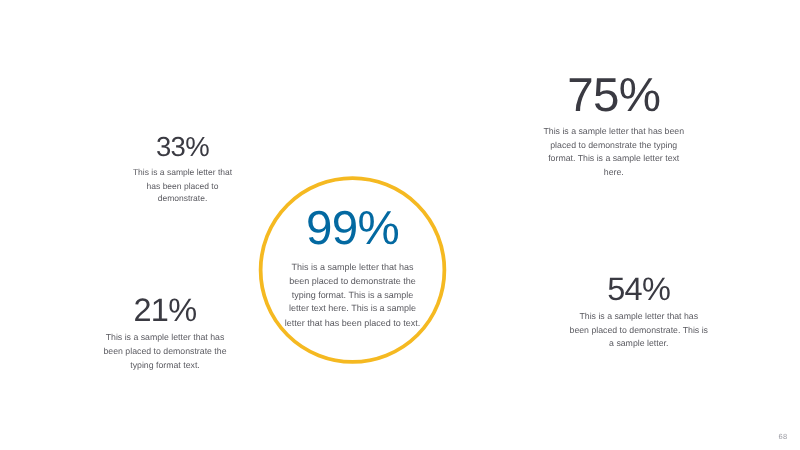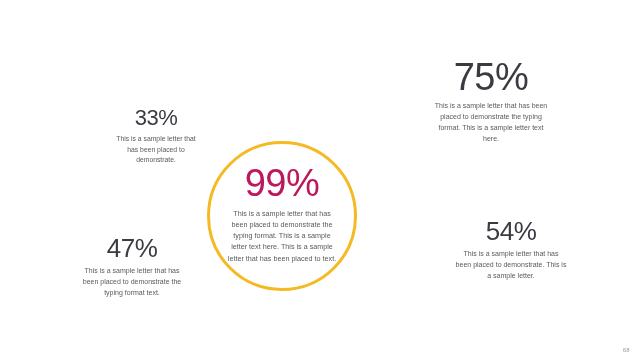--- a/index.html
+++ b/index.html
@@ -35,21 +35,21 @@
     display: flex;
     flex-direction: column;
     align-items: center;
     justify-content: flex-start;
     padding-top: 20px;
     box-sizing: border-box;
   }
   #center-circle .pct {
     font-size: 38px;
     font-weight: 400;
-    color: #be185d;
+    color: #0369a1;
     letter-spacing: -0.5px;
     line-height: 1;
     margin: 0 0 6px 0;
   }
   #center-circle .body {
     font-size: 7.2px;
     line-height: 1.55;
     color: #5a5a60;
     text-align: center;
     width: 112px;
@@ -69,21 +69,21 @@
     margin: 0 0 5px 0;
   }
   .stat .body {
     color: #5a5a60;
     line-height: 1.55;
     text-align: center;
     margin: 0;
   }
 
   
-  #stat-33 { left: 110px; top: 107px; width: 92px; }
+  #stat-33 { left: 100px; top: 107px; width: 92px; }
   #stat-33 .pct  { font-size: 22px; }
   #stat-33 .body { font-size: 6.8px; width: 92px; }
 
   
   #stat-47 { left: 76px; top: 235px; width: 112px; }
   #stat-47 .pct  { font-size: 26px; }
   #stat-47 .body { font-size: 7px; width: 112px; }
 
   
   #stat-75 { left: 432px; top: 58px; width: 118px; }
@@ -109,21 +109,21 @@
 <body>
 
 <div id="slide">
 
   <div class="stat" id="stat-33">
     <div class="pct">33%</div>
     <div class="body">This is a sample letter that has been placed to demonstrate.</div>
   </div>
 
   <div class="stat" id="stat-47">
-    <div class="pct">47%</div>
+    <div class="pct">21%</div>
     <div class="body">This is a sample letter that has been placed to demonstrate the typing format text.</div>
   </div>
 
   <div class="stat" id="stat-75">
     <div class="pct">75%</div>
     <div class="body">This is a sample letter that has been placed to demonstrate the typing format. This is a sample letter text here.</div>
   </div>
 
   <div class="stat" id="stat-54">
     <div class="pct">54%</div>

